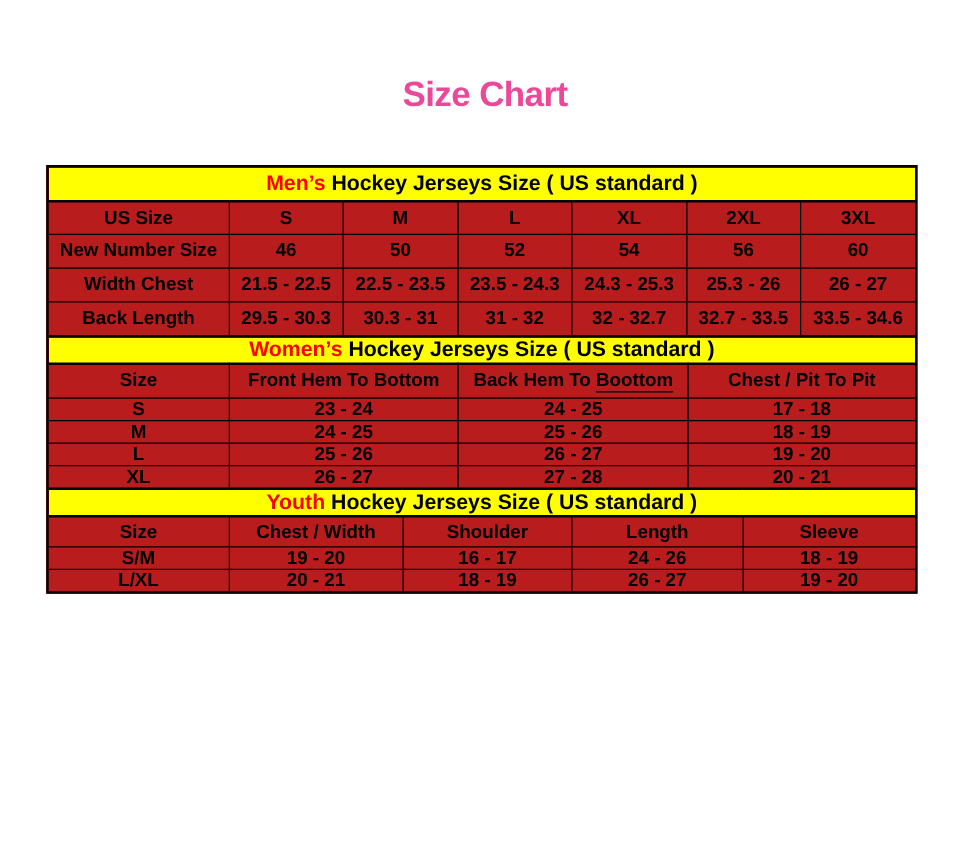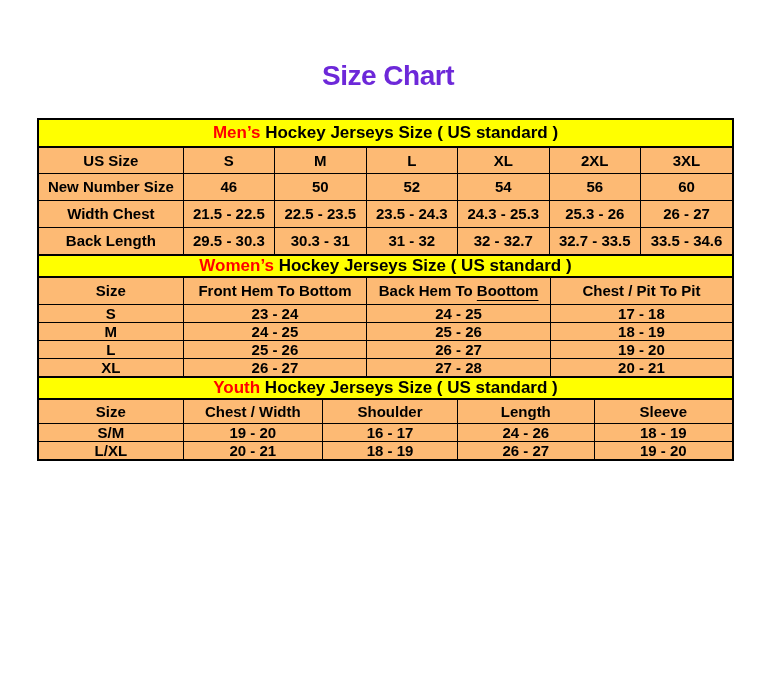--- a/index.html
+++ b/index.html
@@ -8,32 +8,32 @@
     width: 776px;
     height: 692px;
     background: #ffffff;
     font-family: "Liberation Sans", sans-serif;
     position: relative;
     overflow: hidden;
   }
   .page-title {
     margin: 60px 0 0 0;
     text-align: center;
-    color: #6d28d9;
+    color: #ec4899;
     font-size: 28px;
     font-weight: bold;
     letter-spacing: -0.5px;
   }
   .chart-wrap {
     position: absolute;
     left: 37px;
-    top: 118px;
+    top: 132px;
     width: 697px;
     border: 2px solid #000000;
-    background: #fdba74;
+    background: #b91c1c;
   }
   table {
     width: 100%;
     border-collapse: collapse;
     table-layout: fixed;
   }
   td, th {
     border: 1px solid #000000;
     text-align: center;
     vertical-align: middle;

